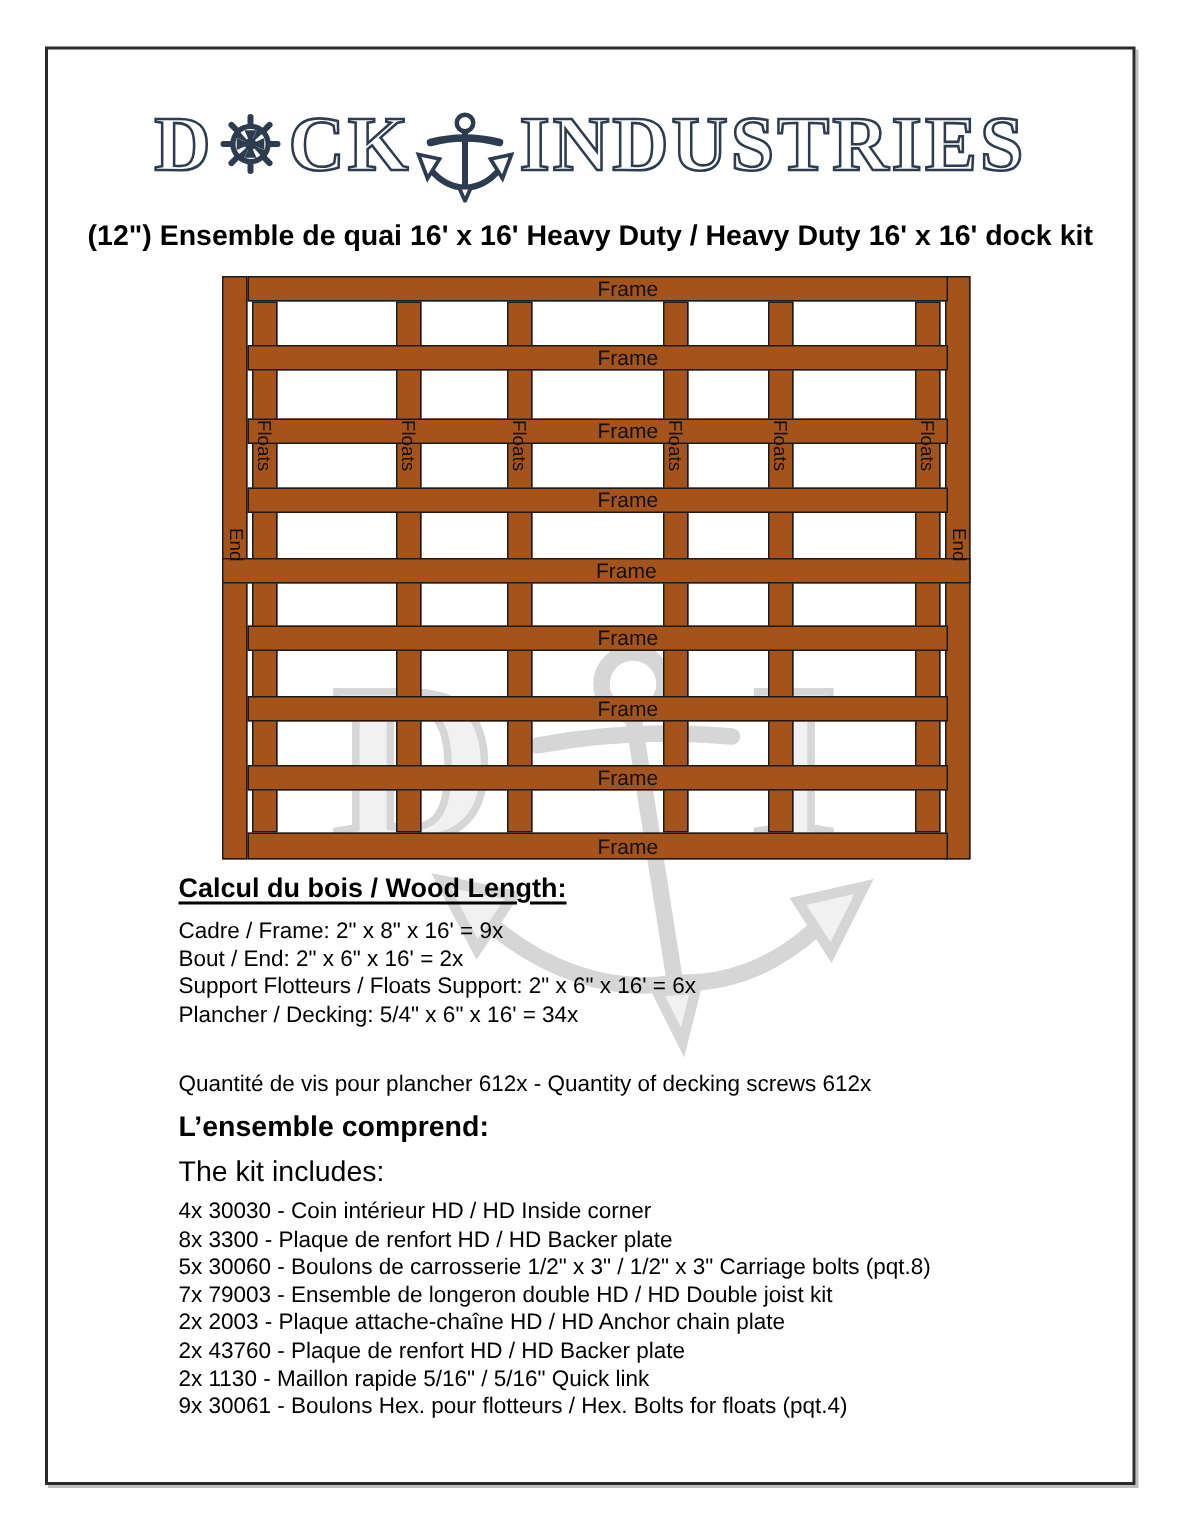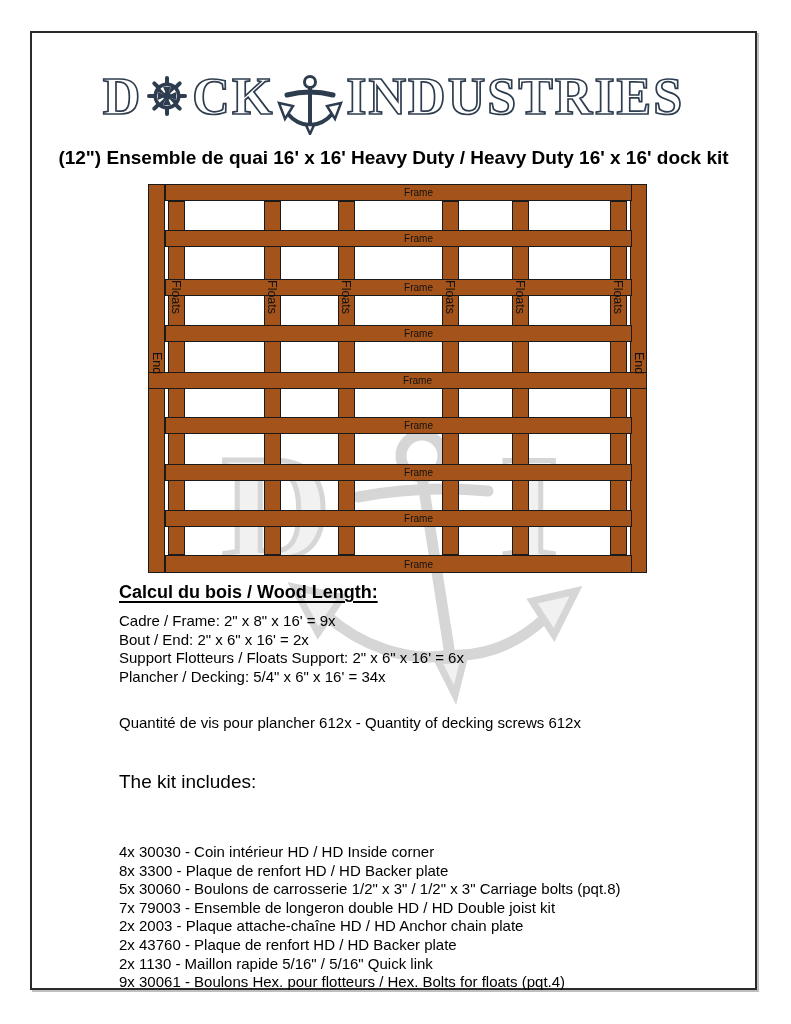--- a/index.html
+++ b/index.html
@@ -36,39 +36,39 @@
   .diagram { position:absolute; left:116px; top:151px; width:499px; height:389px; z-index:1; }
   .wood {
     position:absolute; background:#a4541a;
     border:1.5px solid #1a1a1a; box-sizing:border-box;
   }
   .end-bar   { z-index:1; top:0; width:17px; height:389px; }
   .float-strip { z-index:1; top:17px; width:17px; height:354px; }
   .frame-bar { z-index:2; left:17px; width:467px; height:17px;
                display:flex; align-items:center; justify-content:center; }
   .frame-bar.full { left:0; width:499px; }
-  .frame-label { font-size:10px; line-height:13px; color:#111;margin-left:40px; }
+  .frame-label { font-size:14px; line-height:13px; color:#111;margin-left:40px; }
   .vlabel {
     position:absolute; z-index:4; writing-mode:vertical-rl;
     font-size:12.5px; color:#111; height:54px; display:flex;
     align-items:center; justify-content:flex-start;
   }
   .floats-label { top:96px; }
   .end-label { top:168px; }
   
   .section { position:absolute; left:87px; z-index:1; width:630px; }
   .wood-heading {
     top:549px; font-size:18px; font-weight:bold;
     text-decoration:underline; text-decoration-thickness:2px; text-underline-offset:3px;
   }
   .wood-lines   { top:579px; font-size:15px; line-height:18.6px; }
   .screws-lines { top:661px; font-size:15px; line-height:18.6px;margin-top:20px; }
   .kit-heading-fr { top:708px; font-size:19px; font-weight:bold; }
   .kit-heading-en { top:738px; font-size:19px; font-weight:normal; }
-  .kit-list { top:766px; font-size:15px; line-height:18.6px;margin-top:44px; }
+  .kit-list { top:766px; font-size:15px; line-height:18.6px; }
 </style>
 </head>
 <body>
 
 <div class="page">
 
   <div class="watermark">
     <svg width="420" height="300" viewBox="0 0 420 300">
       <text x="22" y="130" font-family="Liberation Serif, serif" font-weight="bold" font-size="150" fill="#f1f1f1" stroke="#d6d6d6" stroke-width="5">D</text>
       <text x="300" y="130" font-family="Liberation Serif, serif" font-weight="bold" font-size="150" fill="#f1f1f1" stroke="#d6d6d6" stroke-width="5">I</text>
@@ -184,20 +184,21 @@
   <div class="section wood-lines">
     <div>Cadre / Frame: 2" x 8" x 16' = 9x</div>
     <div>Bout / End: 2" x 6" x 16' = 2x</div>
     <div>Support Flotteurs / Floats Support: 2" x 6" x 16' = 6x</div>
     <div>Plancher / Decking: 5/4" x 6" x 16' = 34x</div>
   </div>
   <div class="section screws-lines">
     <div>Quantité de vis pour plancher 612x - Quantity of decking screws 612x</div>
   </div>
 
+  <div class="section kit-heading-fr">L’ensemble comprend:</div>
   <div class="section kit-heading-en">The kit includes:</div>
   <div class="section kit-list">
     <div>4x 30030 - Coin intérieur HD / HD Inside corner</div>
     <div>8x 3300 - Plaque de renfort HD / HD Backer plate</div>
     <div>5x 30060 - Boulons de carrosserie 1/2" x 3" / 1/2" x 3" Carriage bolts (pqt.8)</div>
     <div>7x 79003 - Ensemble de longeron double HD / HD Double joist kit</div>
     <div>2x 2003 - Plaque attache-chaîne HD / HD Anchor chain plate</div>
     <div>2x 43760 - Plaque de renfort HD / HD Backer plate</div>
     <div>2x 1130 - Maillon rapide 5/16" / 5/16" Quick link</div>
     <div>9x 30061 - Boulons Hex. pour flotteurs / Hex. Bolts for floats (pqt.4)</div>

